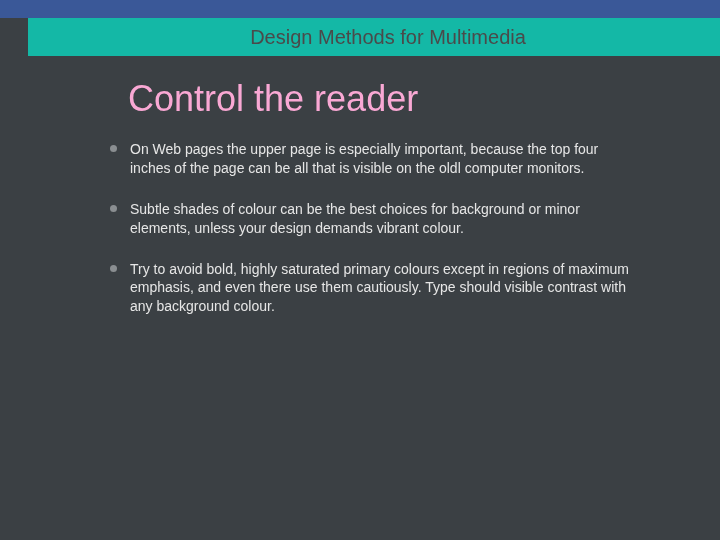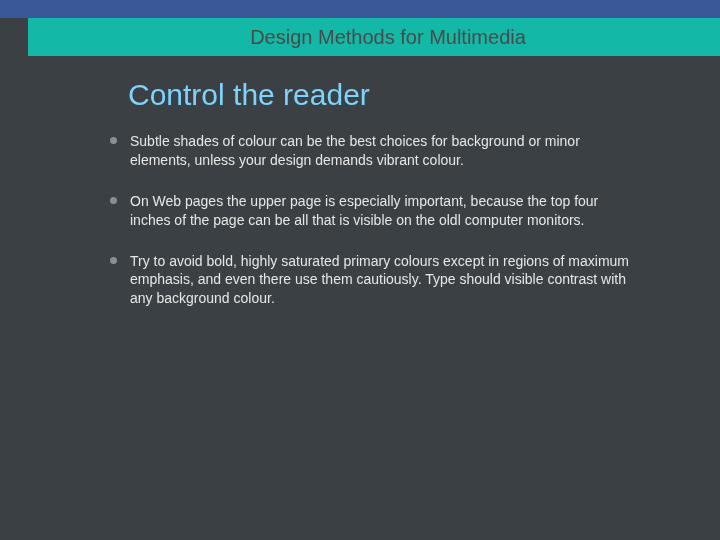--- a/index.html
+++ b/index.html
@@ -24,22 +24,22 @@
   }
   .header-title {
     color: #4a4a4a;
     font-size: 20px;
     font-weight: 400;
   }
   .content {
     padding: 22px 80px 0 110px;
   }
   .slide-title {
-    color: #7dd3fc;
-    font-size: 30px;
+    color: #f9a8d4;
+    font-size: 36px;
     font-weight: 400;
     margin-left: 18px;
     margin-bottom: 20px;
   }
   .bullets {
     list-style: none;
   }
   .bullets li {
     position: relative;
     color: #e6e6e6;
@@ -64,17 +64,17 @@
 
 <div class="top-bar"></div>
 
 <div class="header-strip">
   <div class="header-title">Design Methods for Multimedia</div>
 </div>
 
 <div class="content">
   <h1 class="slide-title">Control the reader</h1>
   <ul class="bullets">
+    <li>On Web pages the upper page is especially important, because the top four inches of the page can be  all that is visible on the oldl computer monitors.</li>
     <li>Subtle shades of colour can be the best choices for background or minor elements, unless your design demands vibrant colour.</li>
-    <li>On Web pages the upper page is especially important, because the top four inches of the page can be  all that is visible on the oldl computer monitors.</li>
     <li>Try to avoid bold, highly saturated primary colours except in regions of maximum emphasis, and even there use them cautiously. Type should visible contrast with any background colour.</li>
   </ul>
 </div>
 
 </body></html>

